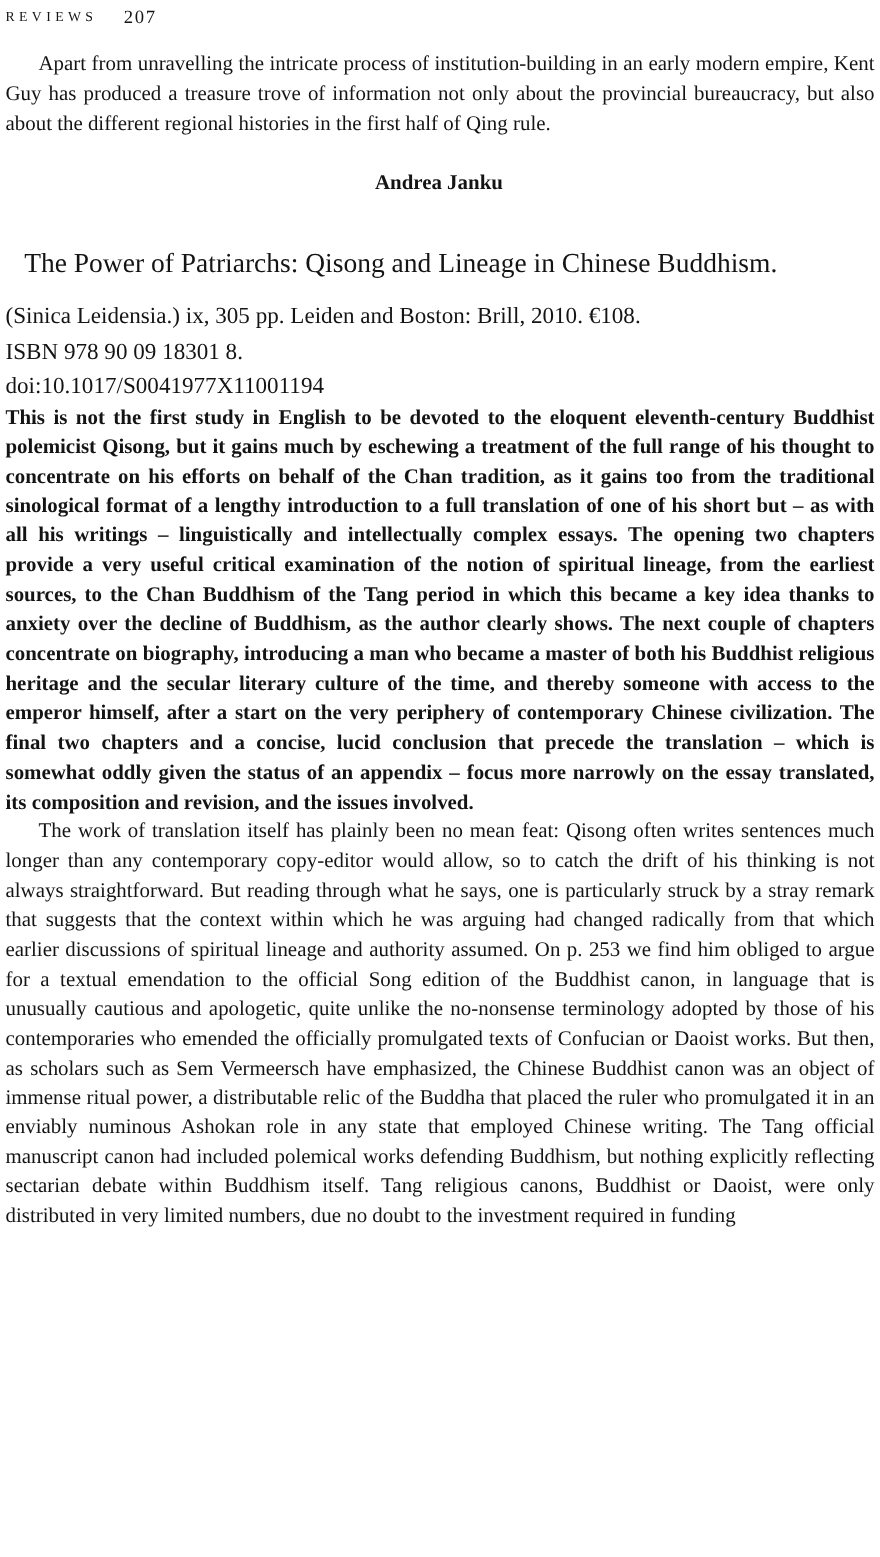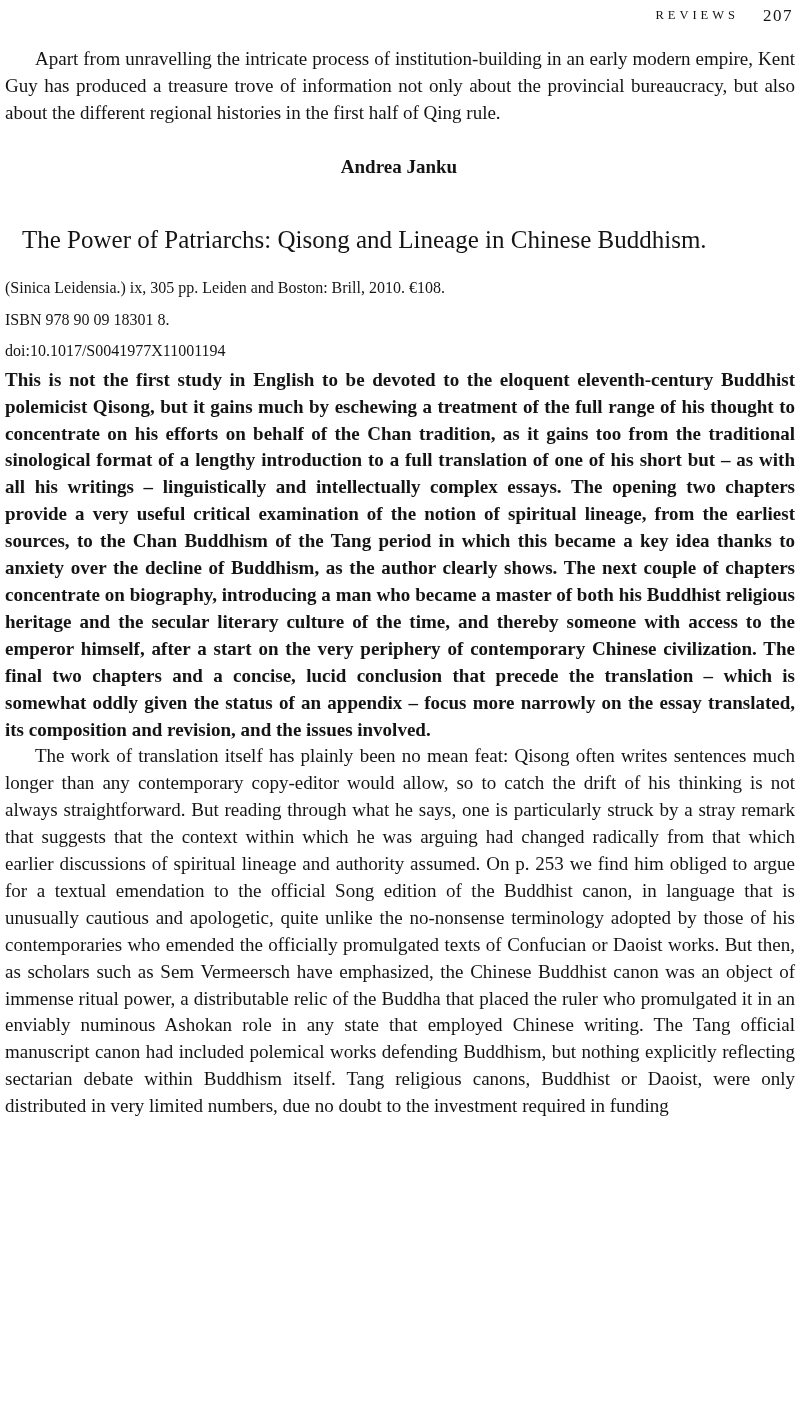--- a/index.html
+++ b/index.html
@@ -12,21 +12,21 @@
     width: 800px;
     height: 1415px;
     box-sizing: border-box;
     padding: 6px 5px 0 5px;
     background: #ffffff;
     color: #141414;
     font-family: "Liberation Serif", serif;
     overflow: hidden;
   }
   .running-head {
-    text-align: right;
+    text-align: left;
     padding-right: 2px;
     margin-bottom: 20px;
     white-space: nowrap;
   }
   .running-head .section {
     font-size: 12.5px;
     letter-spacing: 4px;
     margin-right: 24px;
     vertical-align: 2px;
   }
@@ -59,21 +59,21 @@
     margin: 0;
   }
   .review-title {
     font-size: 25px;
     line-height: 31.5px;
     margin: 17px;
   }
   .review-imprint,
   .review-isbn,
   .review-doi {
-    font-size: 16px;
+    font-size: 21px;
     line-height: 31.5px;
     margin: 0;
   }
   .body-first {
     font-weight: bold;
   }
 </style>
 </head>
 <body>
 

